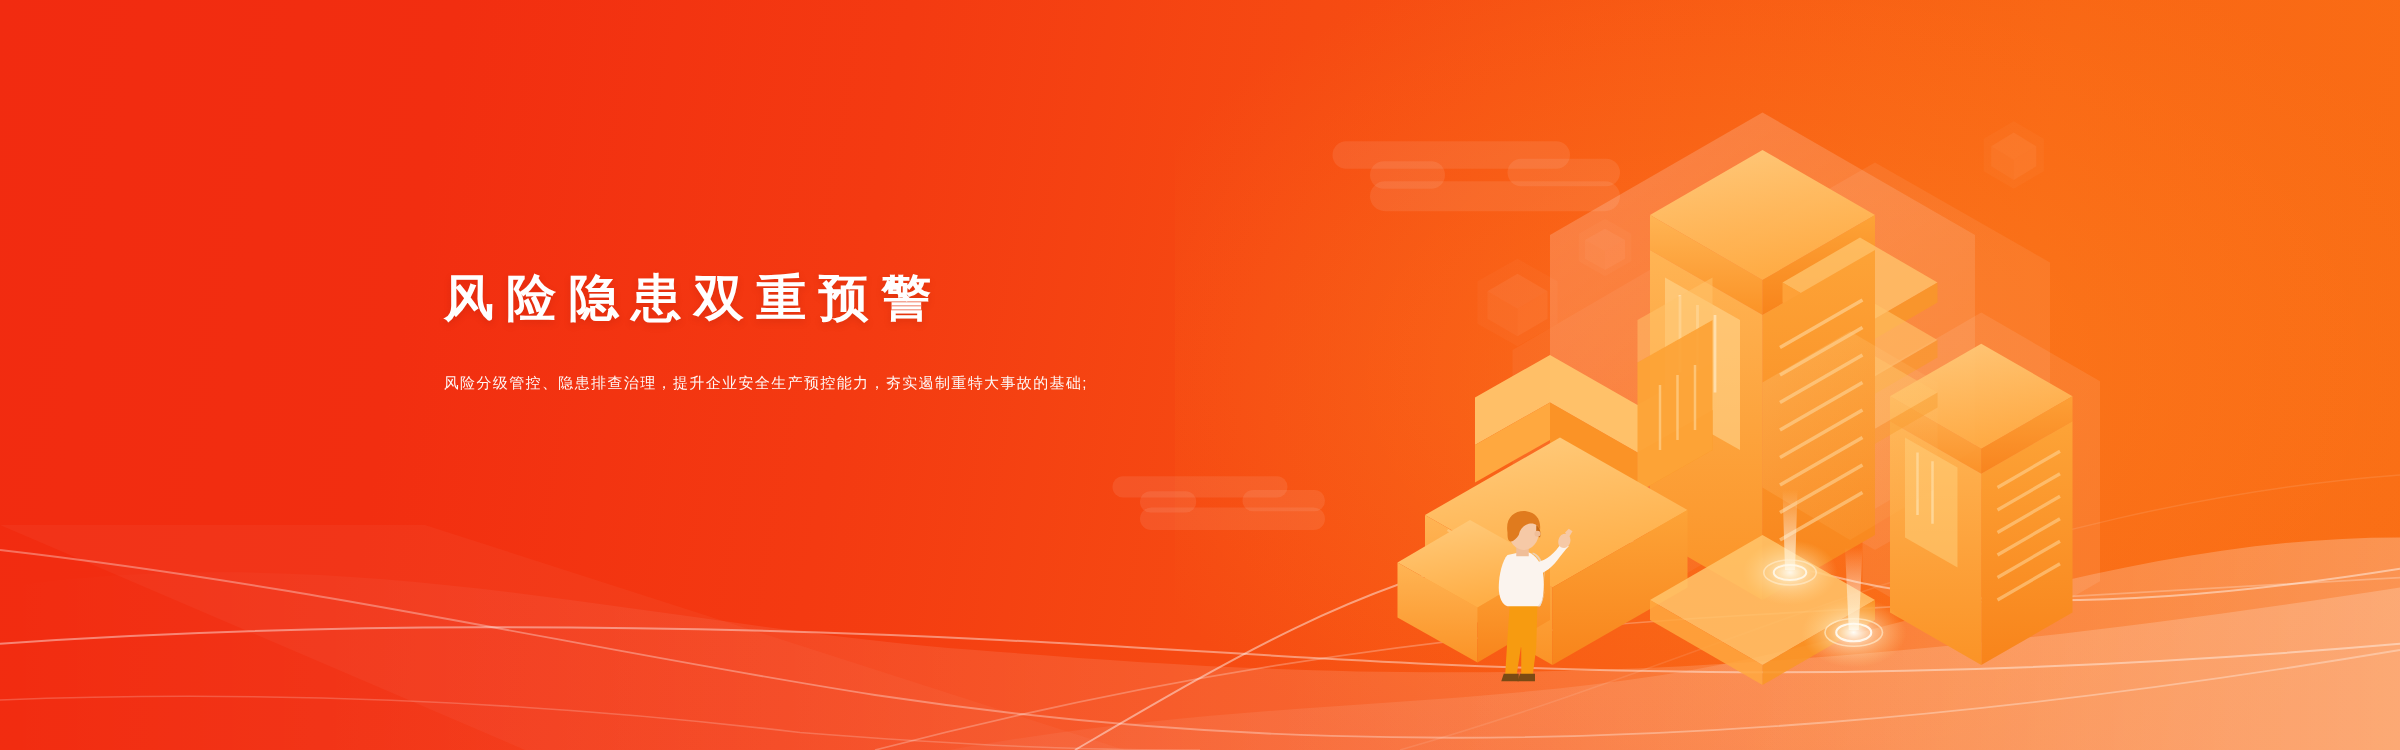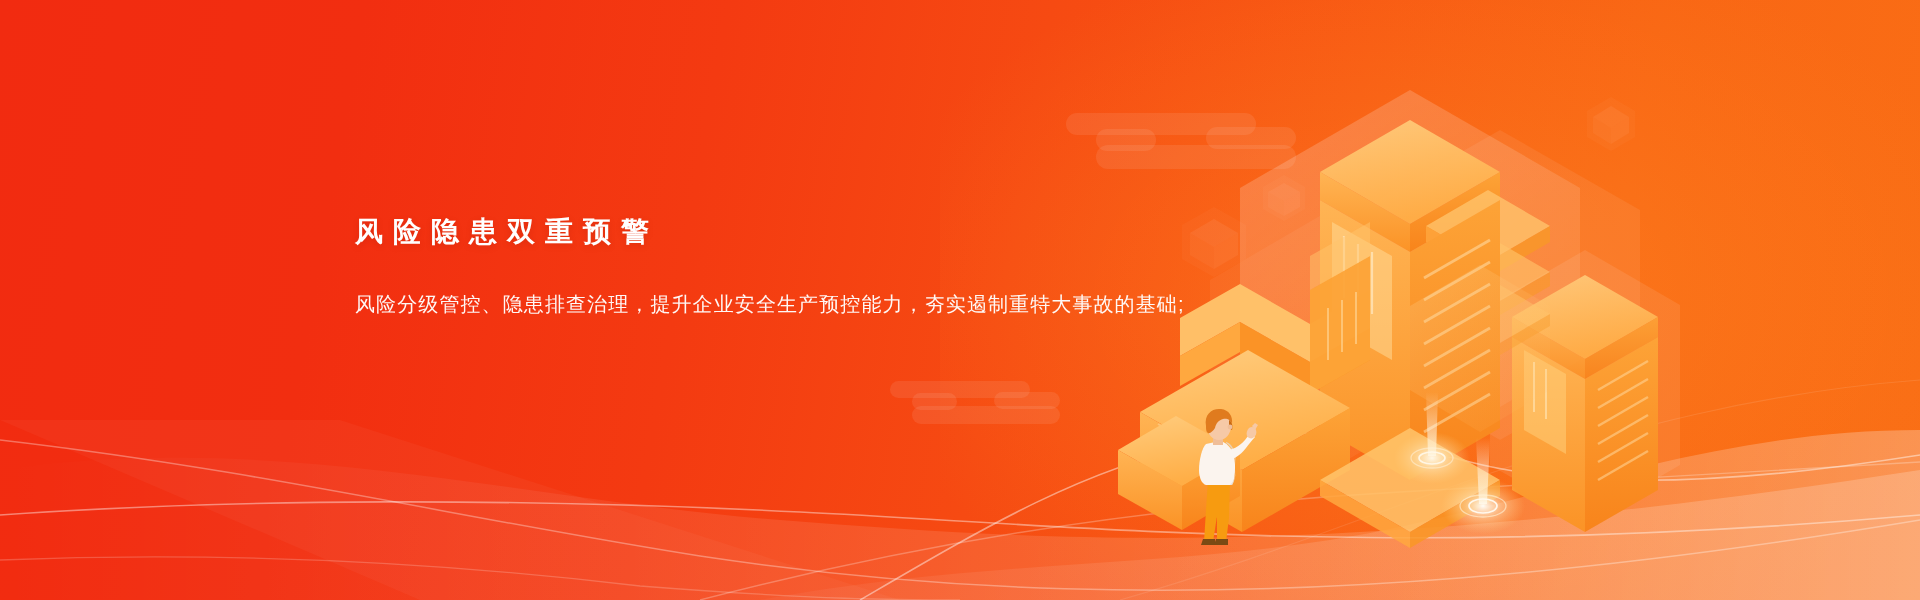--- a/index.html
+++ b/index.html
@@ -62,31 +62,31 @@
   .beam{ position:absolute; pointer-events:none; }
 
   
   .copy{
     position:absolute;
     left:355px; top:215px;
     width:860px;
   }
   .headline{
     color:#fff;
-    font-size:28px;
+    font-size:40px;
     font-weight:bold;
     letter-spacing:10px;
     line-height:1.2;
     white-space:nowrap;
     text-shadow:0 2px 6px rgba(140,20,0,.18);
   }
   .subcopy{
-    margin-top:38px;
+    margin-top:26px;
     color:rgba(255,255,255,.96);
-    font-size:20px;
+    font-size:12px;
     line-height:34px;
     letter-spacing:1.1px;
     font-weight:normal;
   }
   .subcopy .line{ display:block; white-space:nowrap; }
 </style>
 </head>
 <body>
 
 <div class="banner">

